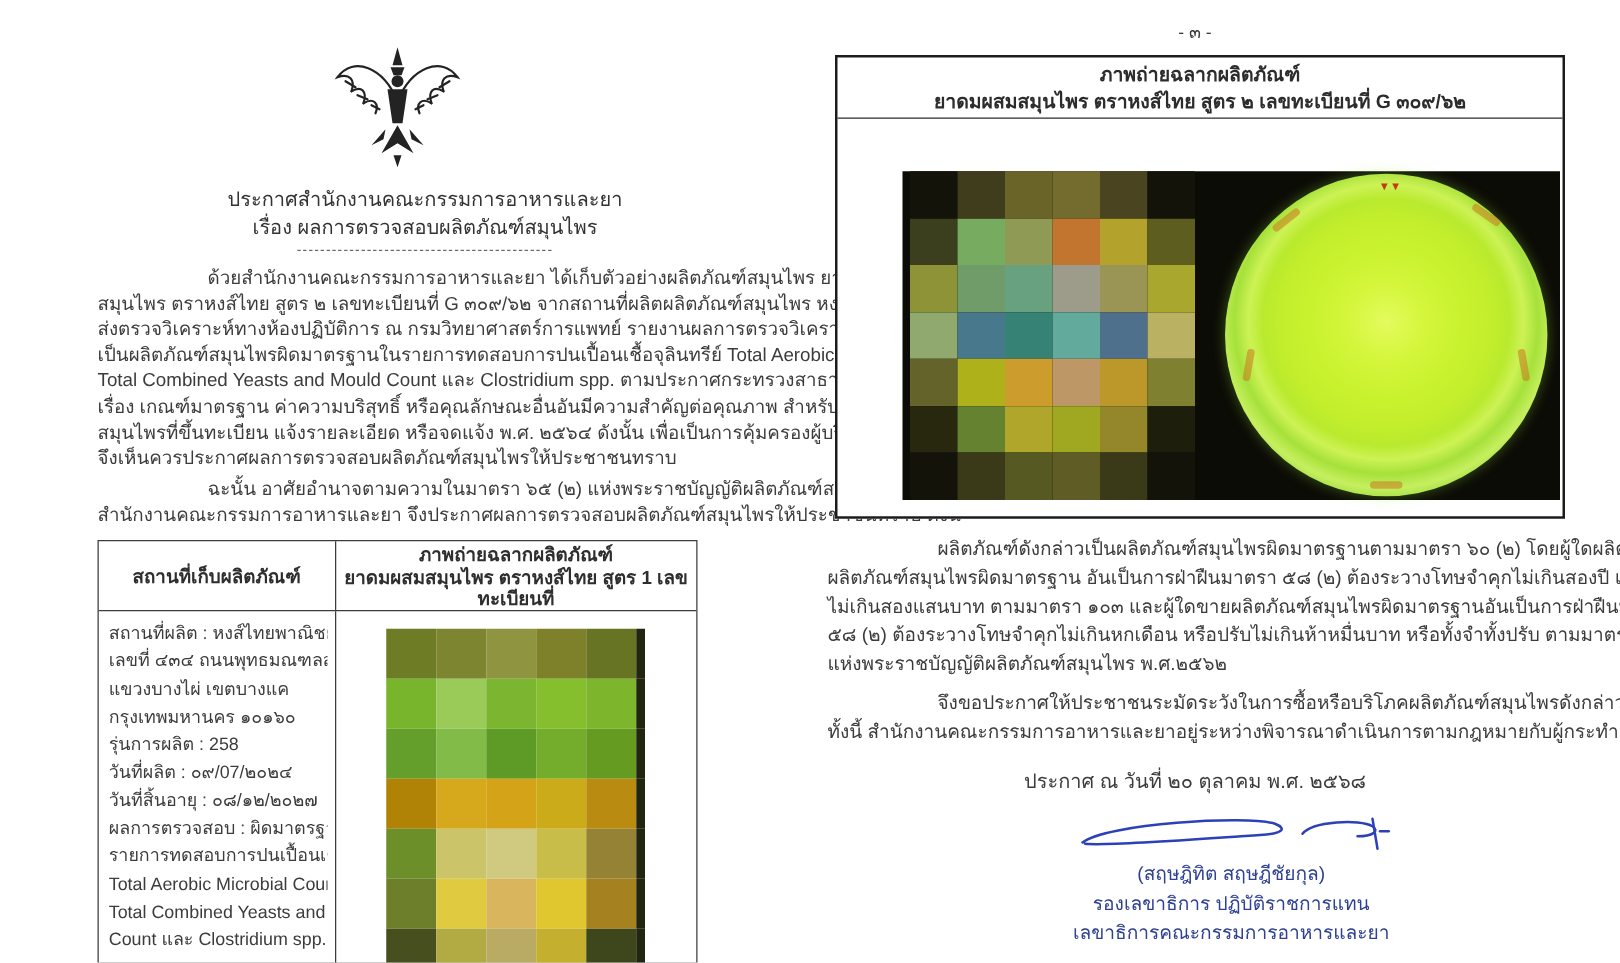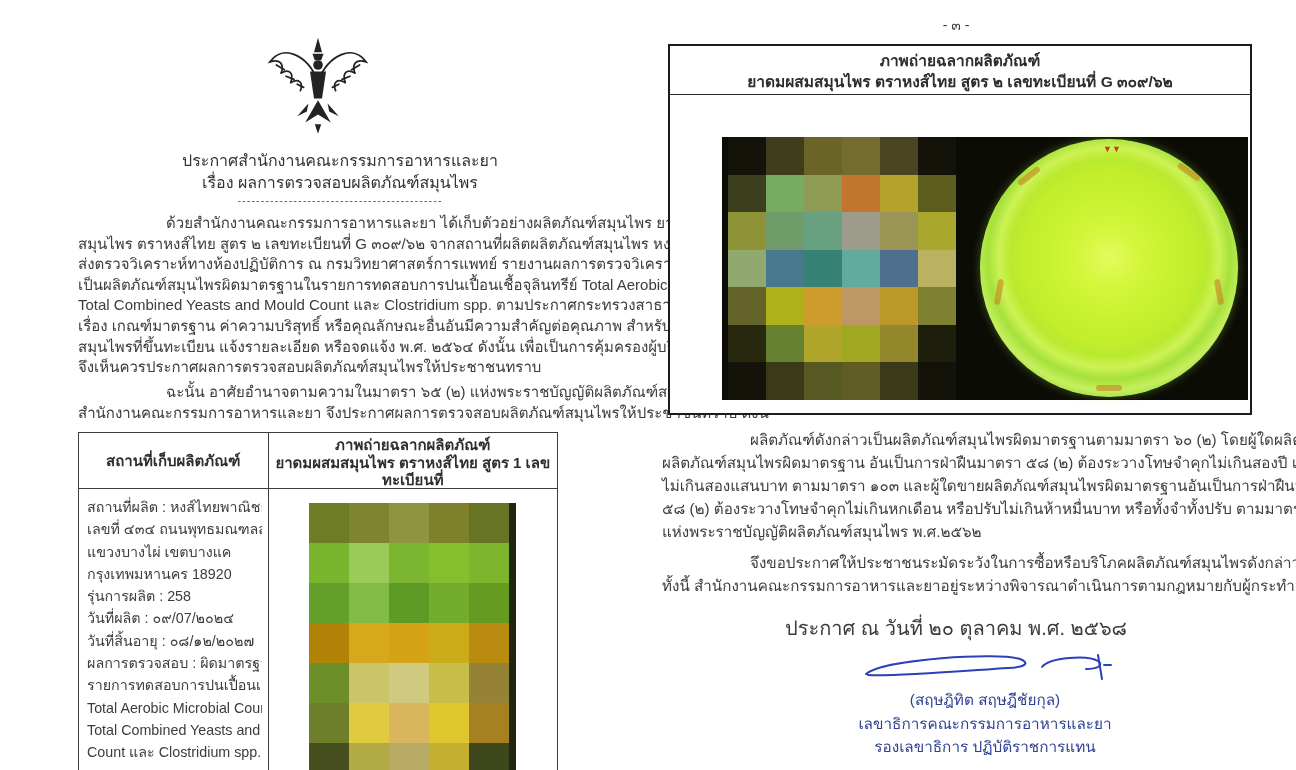--- a/index.html
+++ b/index.html
@@ -61,21 +61,21 @@
       #96d93c 77%, #b5ea60 83%, #84ce38 89%, #67b12c 95%, #3f7d1e 100%);
     box-shadow:0 0 10px rgba(150,230,60,.35);
   }
   .jar-marks { position:absolute; left:120px; top:6px; width:24px; height:20px;
     color:#c43a12; font-size:9px; line-height:9px; text-align:center; }
   .rim-mark { position:absolute; width:26px; height:6px; border-radius:3px;
     background:rgba(200,120,30,.55); }
 
   .p1-right { left:662px; top:428px; width:598px; font-size:15.2px; line-height:23px; }
   .p2-right { left:662px; top:551px; width:598px; font-size:15.2px; line-height:23px; }
-  .date-line { left:660px; top:612px; width:592px; font-size:20px; color:#3c3c3c; }
+  .date-line { left:660px; top:612px; width:592px; font-size:16px; color:#3c3c3c; }
 
   .sig-ink { left:858px; top:650px; width:256px; height:38px; }
   .sig-block { left:785px; top:688px; width:400px; text-align:center;
     font-size:15.3px; line-height:23.5px; }
 </style>
 </head>
 <body>
 
 <div class="canvas">
 
@@ -132,21 +132,21 @@
       <div class="hcell2">
           <div class="tline">ภาพถ่ายฉลากผลิตภัณฑ์</div>
           <div class="tline">ยาดมผสมสมุนไพร ตราหงส์ไทย สูตร 1 เลขทะเบียนที่</div>
         </div>
     </div>
     <div class="body">
       <div class="bcell1">
           <div class="tline">สถานที่ผลิต : หงส์ไทยพาณิชย์</div>
           <div class="tline">เลขที่ ๔๓๔ ถนนพุทธมณฑลสาย ๒</div>
           <div class="tline">แขวงบางไผ่ เขตบางแค</div>
-          <div class="tline">กรุงเทพมหานคร 18920</div>
+          <div class="tline">กรุงเทพมหานคร ๑๐๑๖๐</div>
           <div class="tline">รุ่นการผลิต : 258</div>
           <div class="tline">วันที่ผลิต : ๐๙/07/๒๐๒๔</div>
           <div class="tline">วันที่สิ้นอายุ : ๐๘/๑๒/๒๐๒๗</div>
           <div class="tline">ผลการตรวจสอบ : ผิดมาตรฐานใน</div>
           <div class="tline">รายการทดสอบการปนเปื้อนเชื้อจุลินทรีย์</div>
           <div class="tline">Total Aerobic Microbial Count,</div>
           <div class="tline">Total Combined Yeasts and Mould</div>
           <div class="tline">Count และ Clostridium spp..</div>
         </div>
       <div class="bcell2">
@@ -313,17 +313,17 @@
         <path d="M8,24 C26,9 140,2 162,9 C172,13 168,17 150,18 C104,21 30,27 10,25" stroke="#2c41b8"></path>
         <path d="M184,17 C192,7 230,5 240,11 C246,15 240,19 228,19" stroke="#2c41b8"></path>
         <path d="M240,5 L244,29" stroke="#2c41b8"></path>
         <path d="M246,15 L253,15" stroke="#2c41b8"></path>
       </g>
     </svg>
   </div>
 
   <div class="abs sig-block" style="color: rgb(46, 65, 147);">
     <div>(สฤษฎิทิต สฤษฎีชัยกุล)</div>
+    <div>รองเลขาธิการ ปฏิบัติราชการแทน</div>
     <div>เลขาธิการคณะกรรมการอาหารและยา</div>
-    <div>รองเลขาธิการ ปฏิบัติราชการแทน</div>
   </div>
 
 </div>
 
 </body></html>

